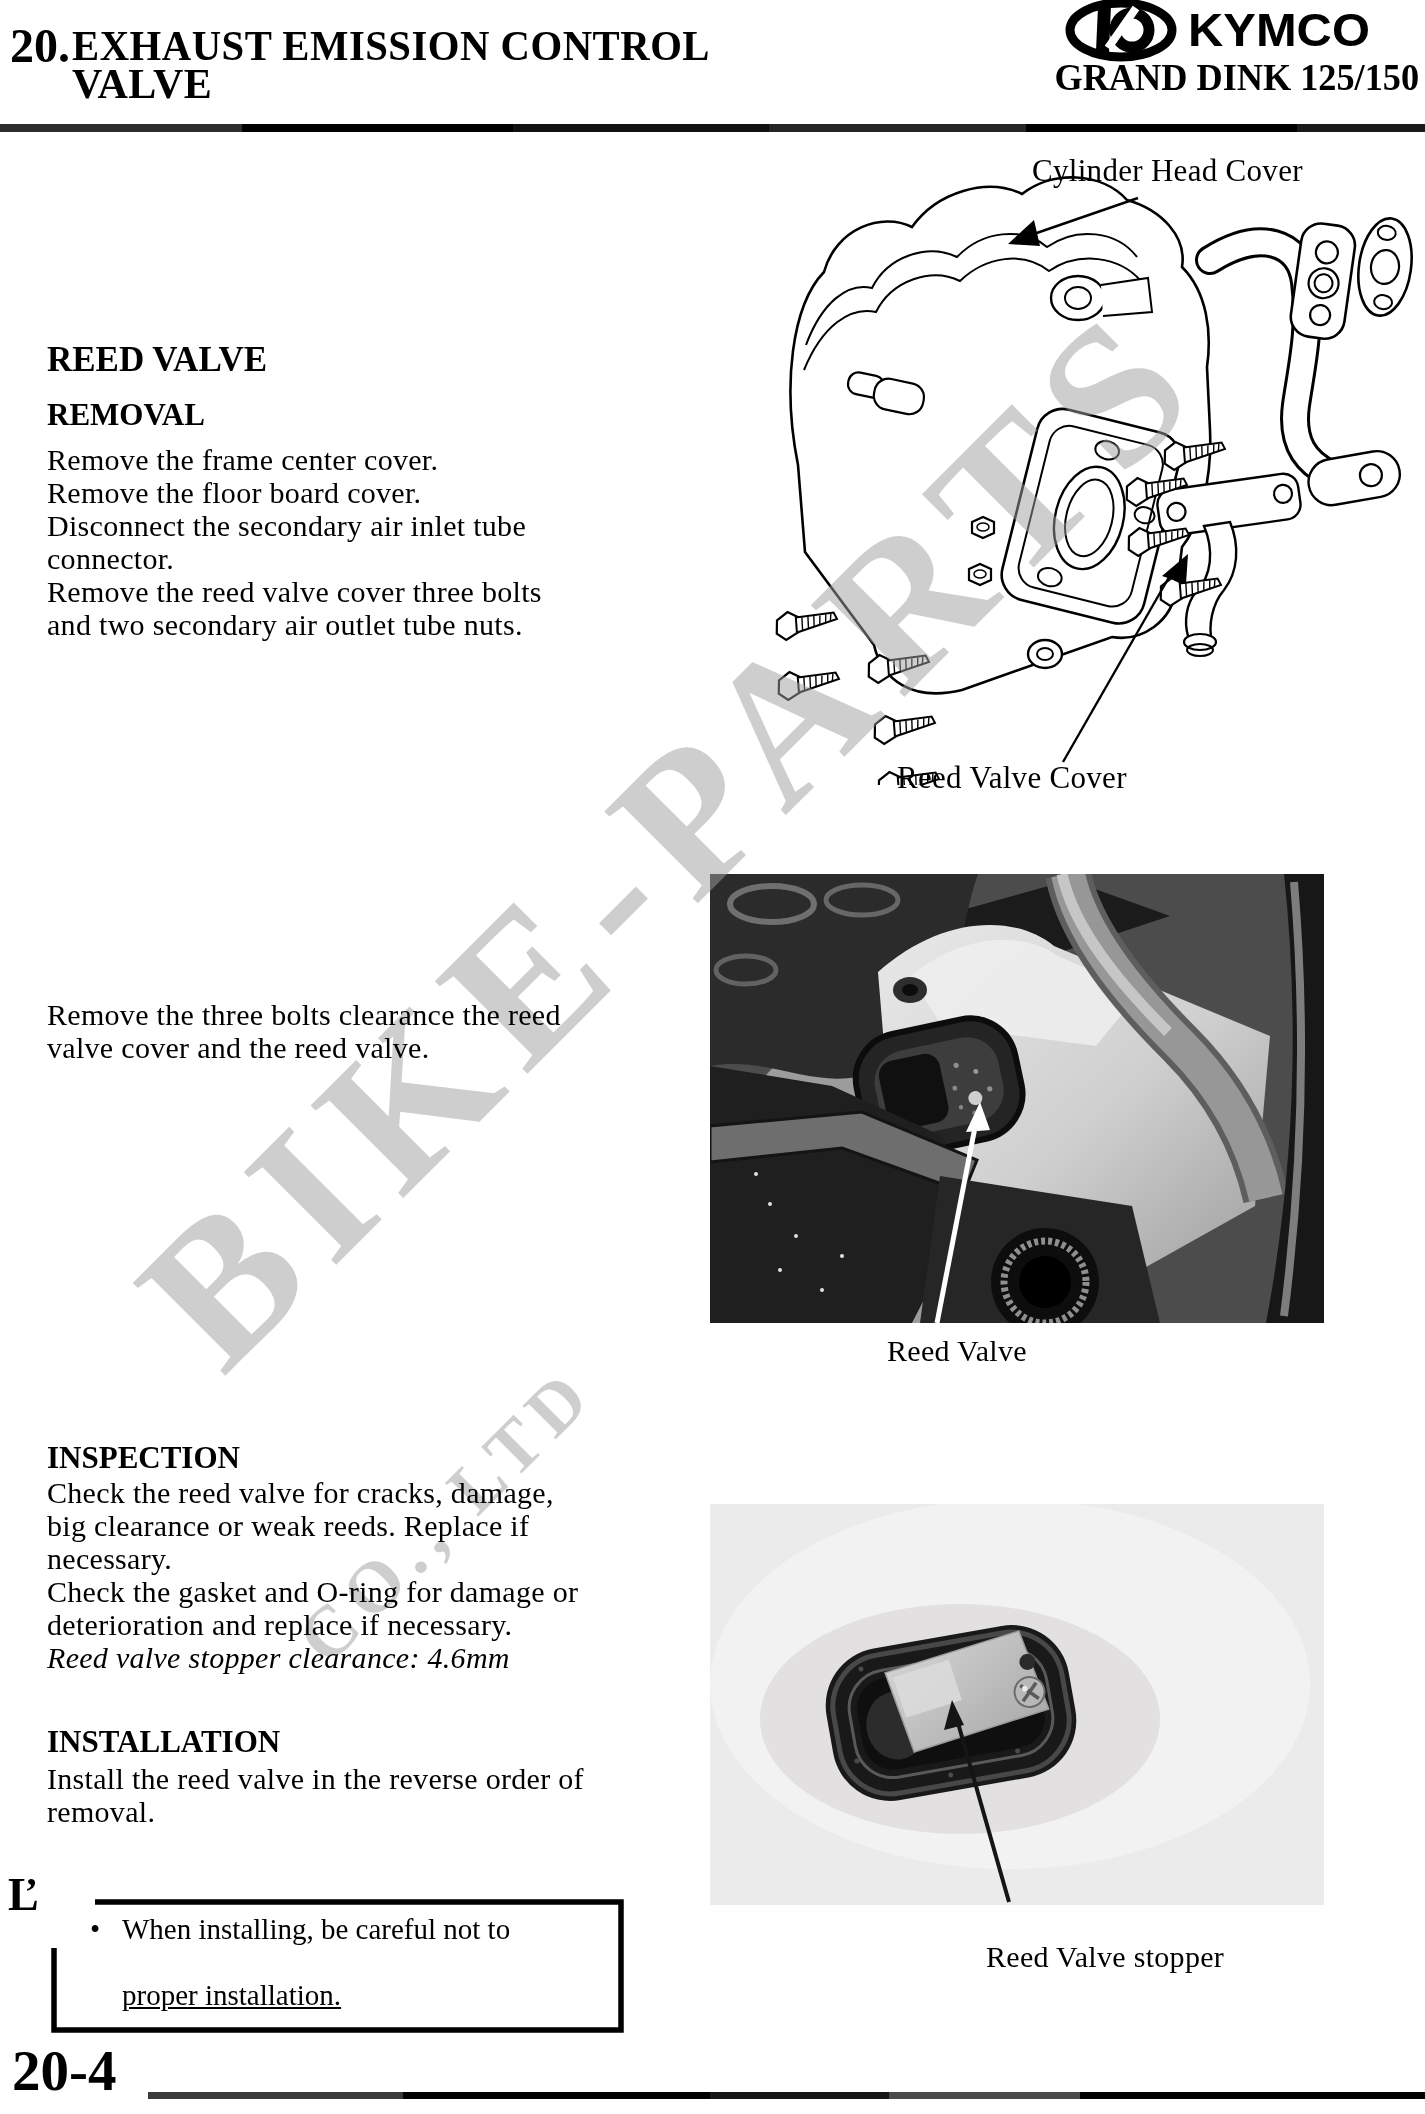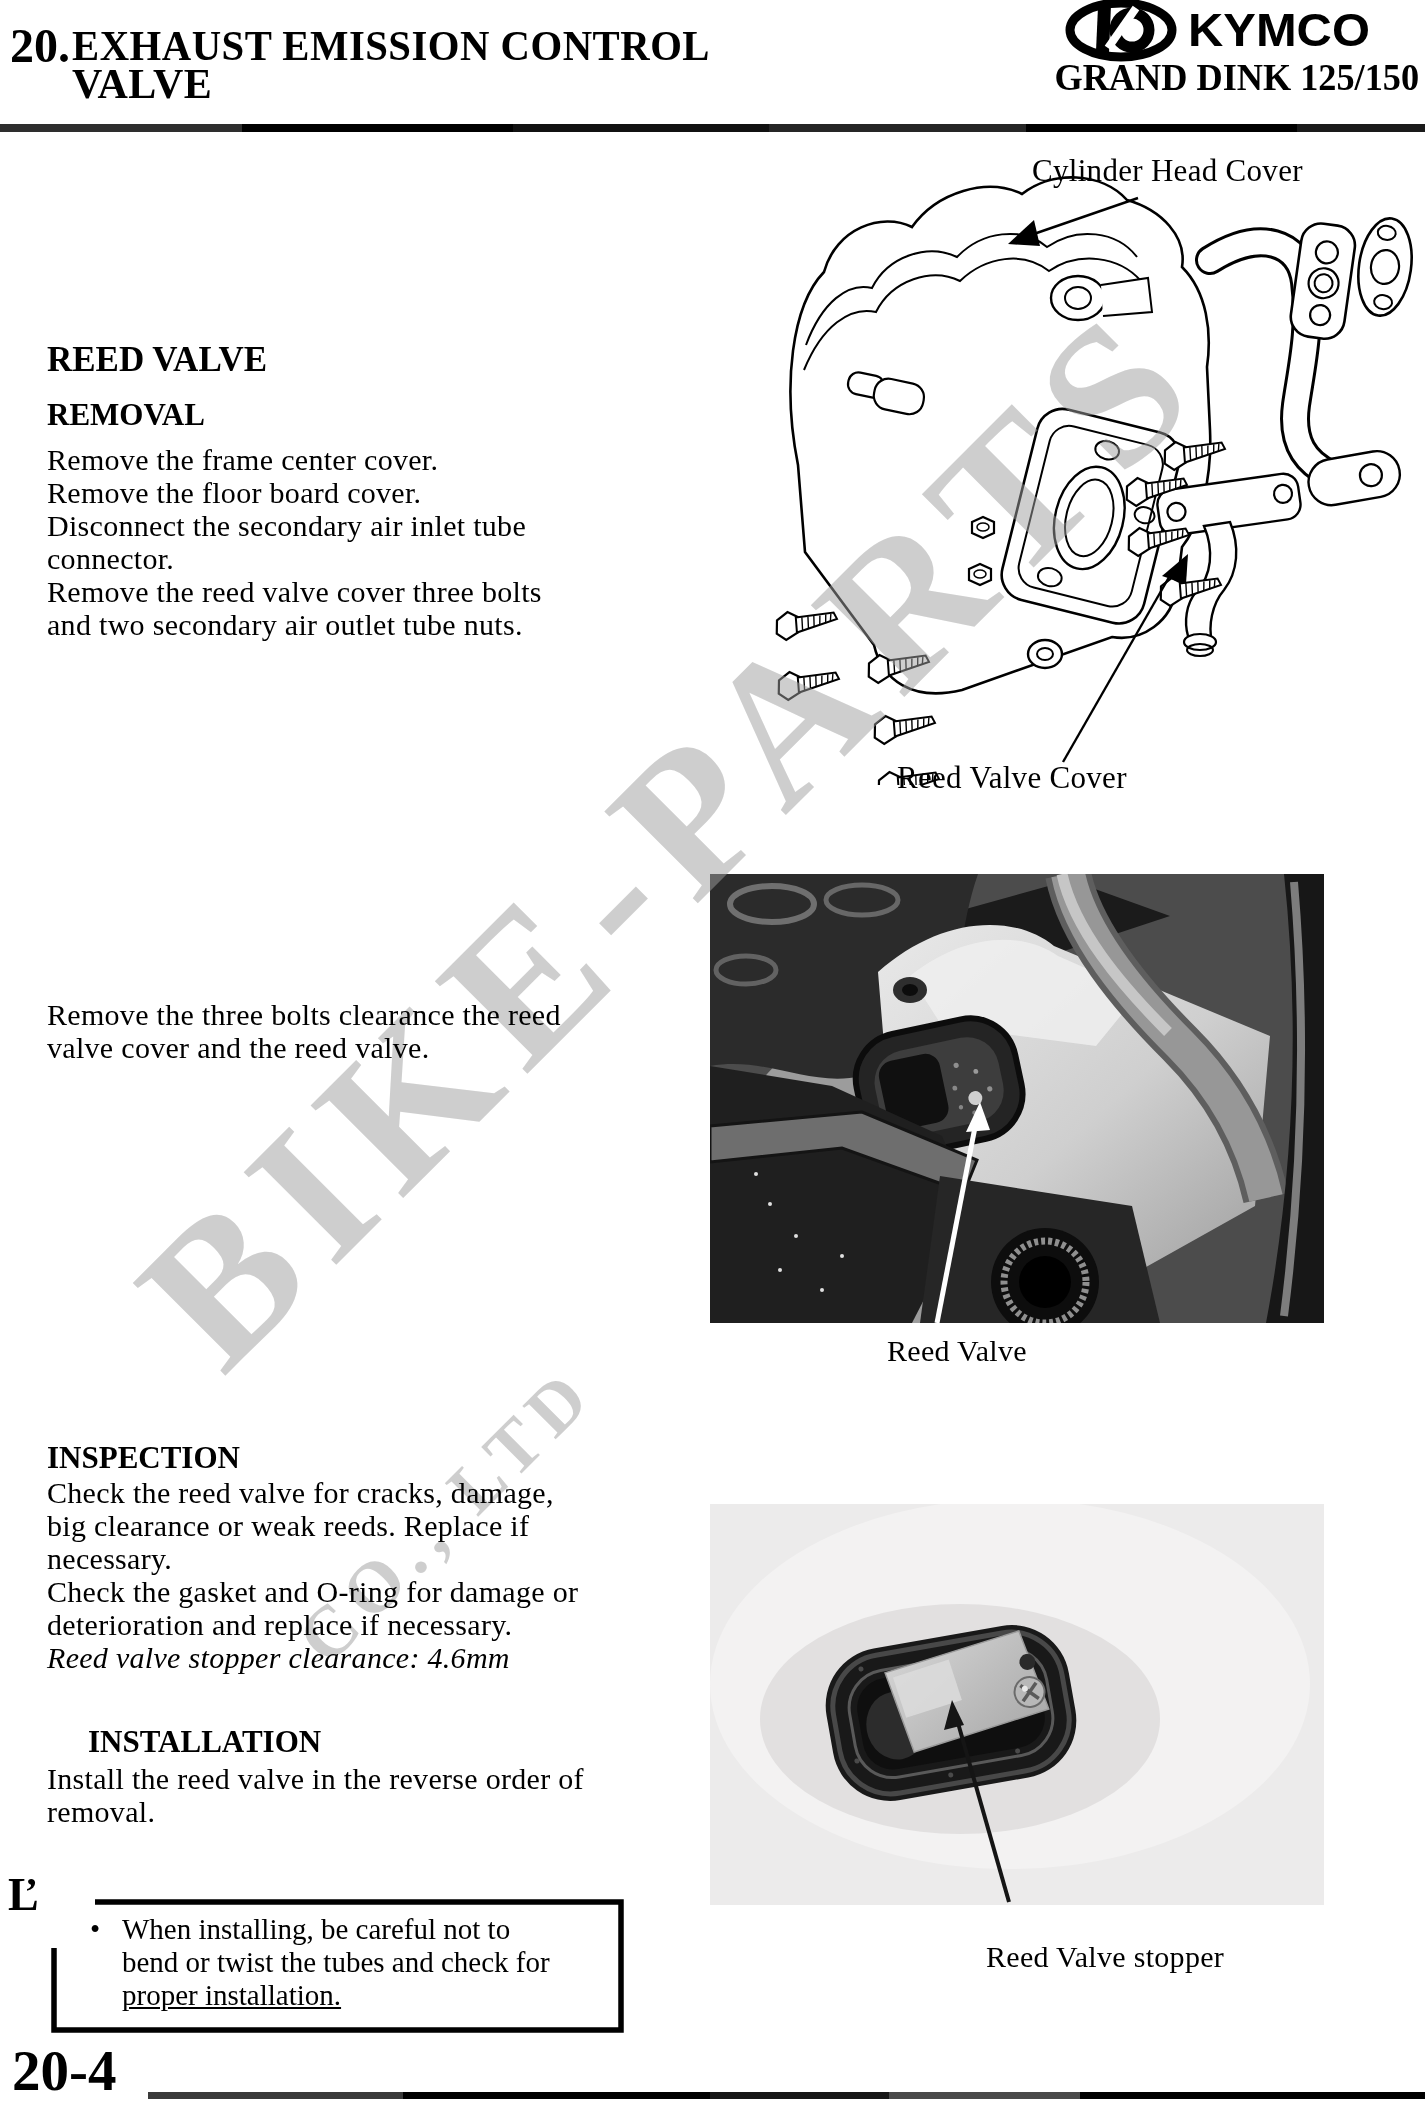--- a/index.html
+++ b/index.html
@@ -174,21 +174,21 @@
   <div class="abs line" style="left:47px;top:1031px;">valve cover and the reed valve.</div>
 
   <div class="abs h2" style="left:47px;top:1440px;">INSPECTION</div>
   <div class="abs line" style="left:47px;top:1476px;">Check the reed valve for cracks, damage,</div>
   <div class="abs line" style="left:47px;top:1509px;">big clearance or weak reeds. Replace if</div>
   <div class="abs line" style="left:47px;top:1542px;">necessary.</div>
   <div class="abs line" style="left:47px;top:1608px;">deterioration and replace if necessary.</div>
   <div class="abs line" style="left:47px;top:1575px;">Check the gasket and O-ring for damage or</div>
   <div class="abs line" style="left:47px;top:1641px;font-style:italic;">Reed valve stopper clearance: 4.6mm</div>
 
-  <div class="abs h2" style="left:47px;top:1724px;margin-left:41px;">INSTALLATION</div>
+  <div class="abs h2" style="left:47px;top:1724px;">INSTALLATION</div>
   <div class="abs line" style="left:47px;top:1762px;">Install the reed valve in the reverse order of</div>
   <div class="abs line" style="left:47px;top:1795px;">removal.</div>
 
   <svg class="abs fig" style="left:710px;top:874px;" width="614" height="449" viewBox="0 0 614 449">
     <defs>
       <linearGradient id="alum" x1="0" y1="0" x2="1" y2="1">
         <stop offset="0" stop-color="#e9e9e9"></stop>
           <stop offset=".55" stop-color="#cfcfcf"></stop>
           <stop offset="1" stop-color="#9f9f9f"></stop>
       </linearGradient>
@@ -297,19 +297,18 @@
     </g>
   </svg>
   <div class="abs caption" style="left:986px;top:1940px;">Reed Valve stopper</div>
 
   <div class="abs note-mark">Ľ</div>
   <svg class="abs" style="left:50px;top:1898px;z-index:35;" width="576" height="137" viewBox="0 0 576 137">
     <polyline points="45,4 571,4 571,132 4,132 4,50" fill="none" stroke="#000" stroke-width="5.5"></polyline>
   </svg>
   <div class="abs bullet" style="left:90px;top:1913px;">•</div>
   <div class="abs note-line" style="left:122px;top:1913px;">When installing, be careful not to</div>
-  <div class="abs note-line" style="left:122px;top:1946px;">bend or twist the tubes and check for</div>
   <div class="abs note-line" style="left:122px;top:1979px;text-decoration:underline;">proper installation.</div>
 
   <div class="abs page-number">20-4</div>
   <div class="abs footer-rule"></div>
 
 </div>
 
 </body></html>

